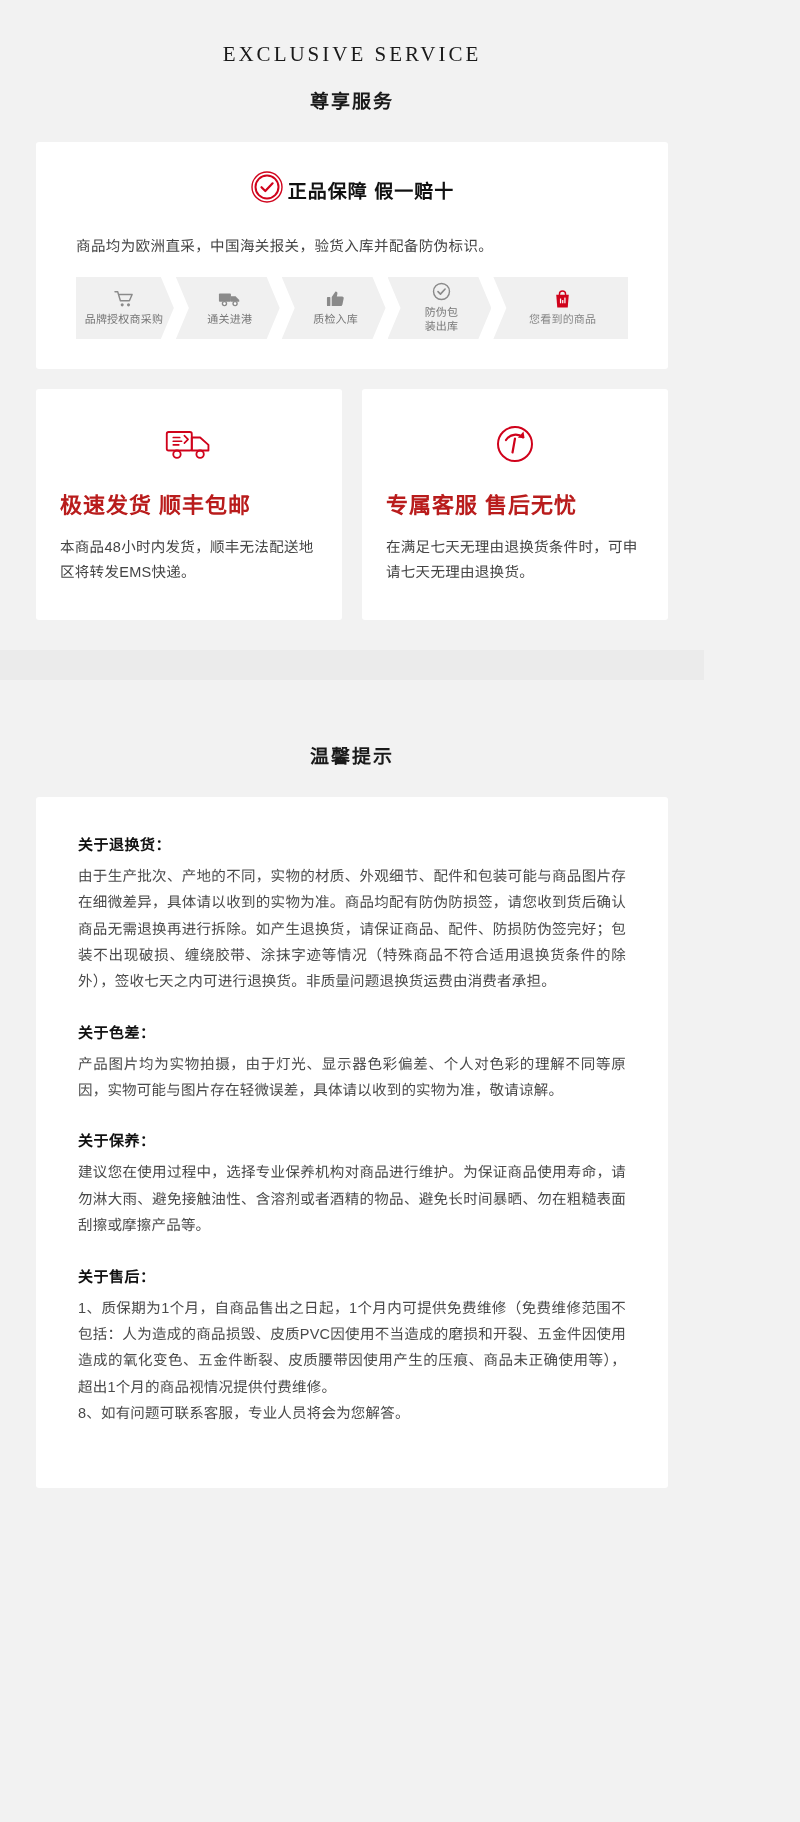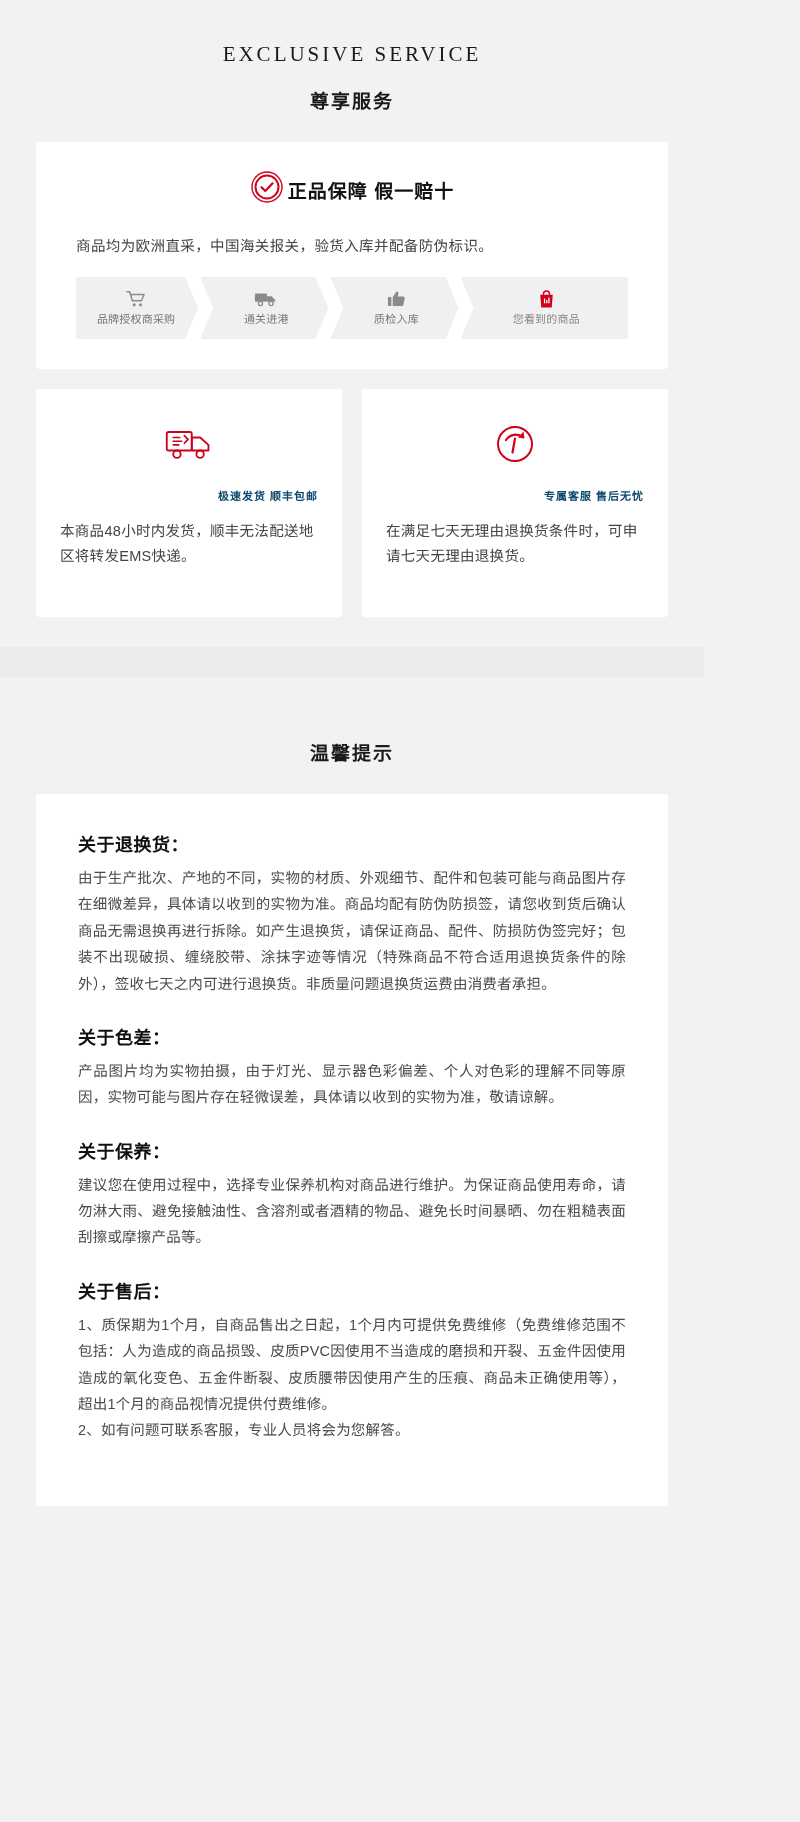--- a/index.html
+++ b/index.html
@@ -132,24 +132,24 @@
     padding: 30px 24px 34px 24px;
     min-height: 228px;
   }
   .mini-card .ic-wrap {
     display: flex;
     justify-content: center;
     height: 50px;
     align-items: center;
   }
   .mini-card .m-title {
-    text-align: right;
-    font-size: 11px;
+    text-align: left;
+    font-size: 22px;
     font-weight: bold;
-    color: #0c4a6e;
+    color: #b91c1c;
     margin-top: 18px;
     letter-spacing: 1px;
   }
   .mini-card .m-text {
     margin-top: 16px;
     font-size: 14.5px;
     color: #444;
     line-height: 1.75;
     letter-spacing: 0.3px;
   }
@@ -164,21 +164,21 @@
   
   .reminder-card {
     margin: 29px 36px 0 36px;
     padding: 36px 42px 46px 42px;
     background: #fff;
     border-radius: 3px;
   }
   .block { margin-bottom: 26px; }
   .block:last-child { margin-bottom: 16px; }
   .block .b-title {
-    font-size: 18px;
+    font-size: 15px;
     font-weight: bold;
     color: #111;
     margin-bottom: 9px;
     letter-spacing: 0.5px;
   }
   .block .b-body {
     font-size: 14.5px;
     color: #4a4a4a;
     line-height: 1.82;
     letter-spacing: 0.2px;
@@ -238,20 +238,30 @@
       <div class="flow-step">
         <div class="ic">
           <svg width="19" height="19" viewBox="0 0 20 20">
             <path d="M6 18V8.5l4-6c1.6 0 2.3 1 2 2.4L11.4 8H17c1.1 0 1.8.9 1.6 2l-1.3 6.3c-.2.9-1 1.7-2 1.7H6z" fill="#8a8a8a"></path>
             <rect x="1" y="8.5" width="3.6" height="9.5" rx="0.7" fill="#8a8a8a"></rect>
           </svg>
         </div>
         <div class="lbl">质检入库</div>
       </div>
 
+      <div class="flow-step">
+        <div class="ic">
+          <svg width="19" height="19" viewBox="0 0 20 20">
+            <circle cx="10" cy="10" r="8.4" fill="none" stroke="#8a8a8a" stroke-width="1.5"></circle>
+            <path d="M6.3 10.2 L8.9 12.8 L13.8 7.4" fill="none" stroke="#8a8a8a" stroke-width="1.7" stroke-linecap="round" stroke-linejoin="round"></path>
+          </svg>
+        </div>
+        <div class="lbl" style="white-space:pre-line;">防伪包
+装出库</div>
+      </div>
 
       <div class="flow-step last">
         <div class="ic">
           <svg width="19" height="20" viewBox="0 0 20 21">
             <path d="M3.4 6h13.2l-1.1 13.4H4.5z" fill="#d0021b"></path>
             <path d="M6.8 7V5.2a3.2 3.2 0 0 1 6.4 0V7" fill="none" stroke="#d0021b" stroke-width="1.5"></path>
             <rect x="7.3" y="10" width="1.3" height="5" fill="#fff"></rect>
             <rect x="9.6" y="11.6" width="1.3" height="3.4" fill="#fff"></rect>
             <rect x="11.9" y="9" width="1.3" height="6" fill="#fff"></rect>
           </svg>
@@ -313,19 +323,19 @@
     </div>
 
     <div class="block">
       <div class="b-title">关于保养：</div>
       <div class="b-body">建议您在使用过程中，选择专业保养机构对商品进行维护。为保证商品使用寿命，请勿淋大雨、避免接触油性、含溶剂或者酒精的物品、避免长时间暴晒、勿在粗糙表面刮擦或摩擦产品等。</div>
     </div>
 
     <div class="block">
       <div class="b-title">关于售后：</div>
       <div class="b-body" style="white-space:pre-line;">1、质保期为1个月，自商品售出之日起，1个月内可提供免费维修（免费维修范围不包括：人为造成的商品损毁、皮质PVC因使用不当造成的磨损和开裂、五金件因使用造成的氧化变色、五金件断裂、皮质腰带因使用产生的压痕、商品未正确使用等），超出1个月的商品视情况提供付费维修。
-2、如有问题可联系客服，专业人员将会为您解答。</div>
+8、如有问题可联系客服，专业人员将会为您解答。</div>
     </div>
 
   </div>
 
   <div class="bottom-pad"></div>
 </div>
 
 </body></html>

